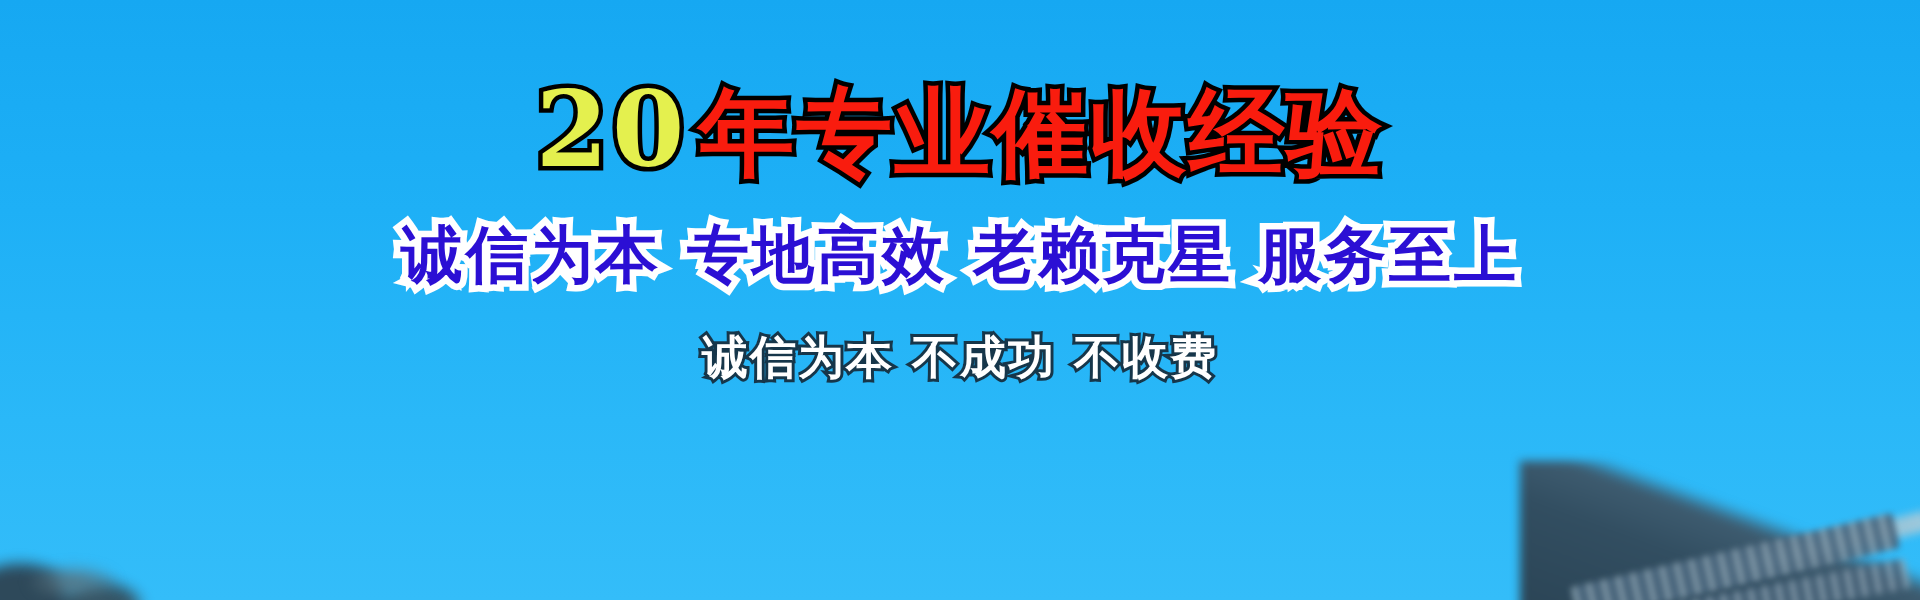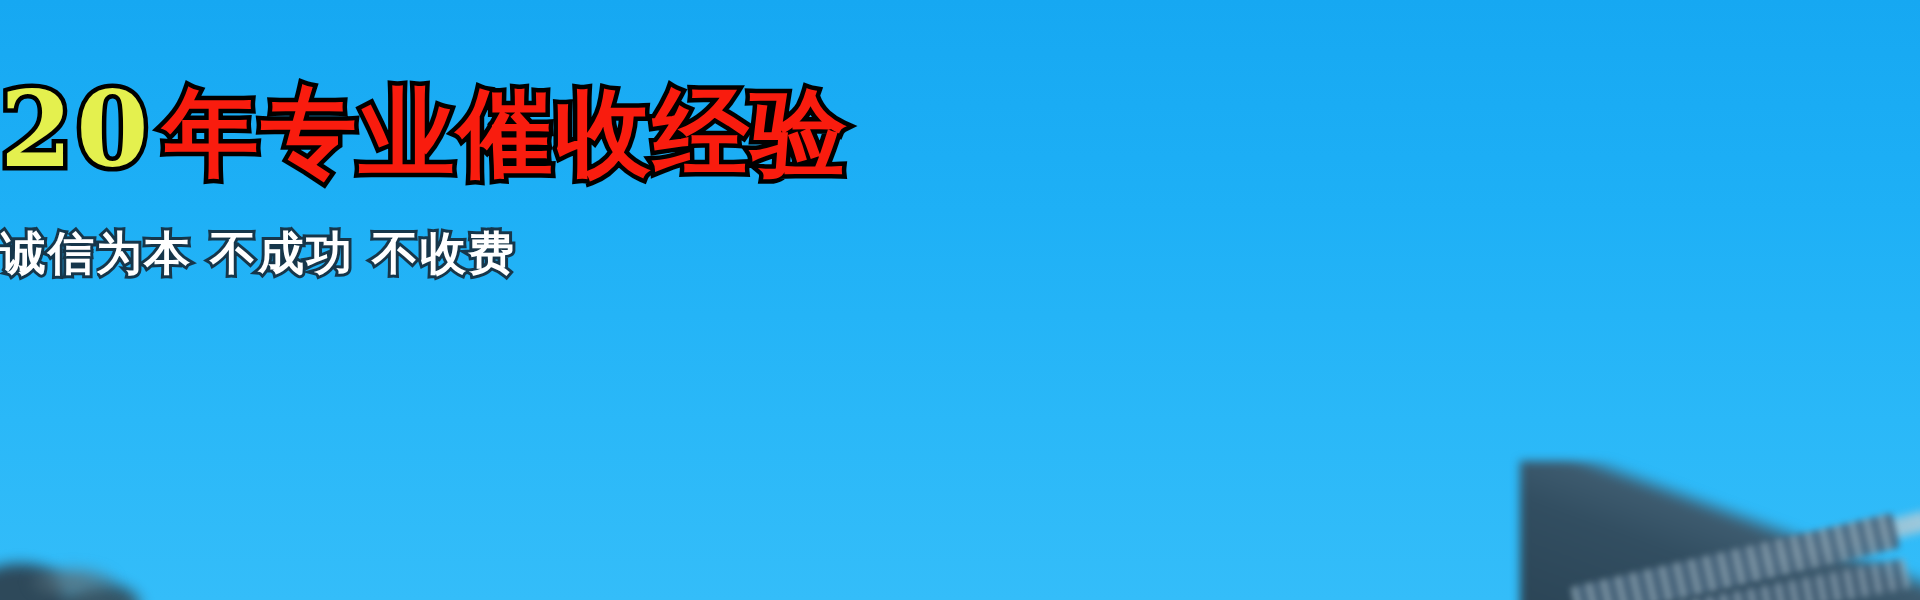--- a/index.html
+++ b/index.html
@@ -102,20 +102,21 @@
     filter: blur(4px);
     opacity: 0.8;
   }
 
   
   .content {
     position: absolute;
     inset: 0;
     display: flex;
     flex-direction: column;
+    align-items: center;
   }
 
   .headline {
     margin-top: 78px;
     font-size: 96px;
     font-weight: 700;
     line-height: 1;
     letter-spacing: 2px;
     white-space: nowrap;
   }
@@ -180,19 +181,22 @@
     <div class="roof-right-ridge"></div>
     <div class="roof-right-ridge2"></div>
   </div>
 
   <div class="content">
 
     <div class="headline">
       <span class="num">20</span><span class="zh">年专业催收经验</span>
     </div>
 
+    <div class="subline">
+      <span>诚信为本</span><span class="gap"></span><span>专地高效</span><span class="gap"></span><span>老赖克星</span><span class="gap"></span><span>服务至上</span>
+    </div>
 
     <div class="tagline">
       <span>诚信为本</span><span class="gap"></span><span>不成功</span><span class="gap"></span><span>不收费</span>
     </div>
 
   </div>
 </div>
 
 </body></html>

